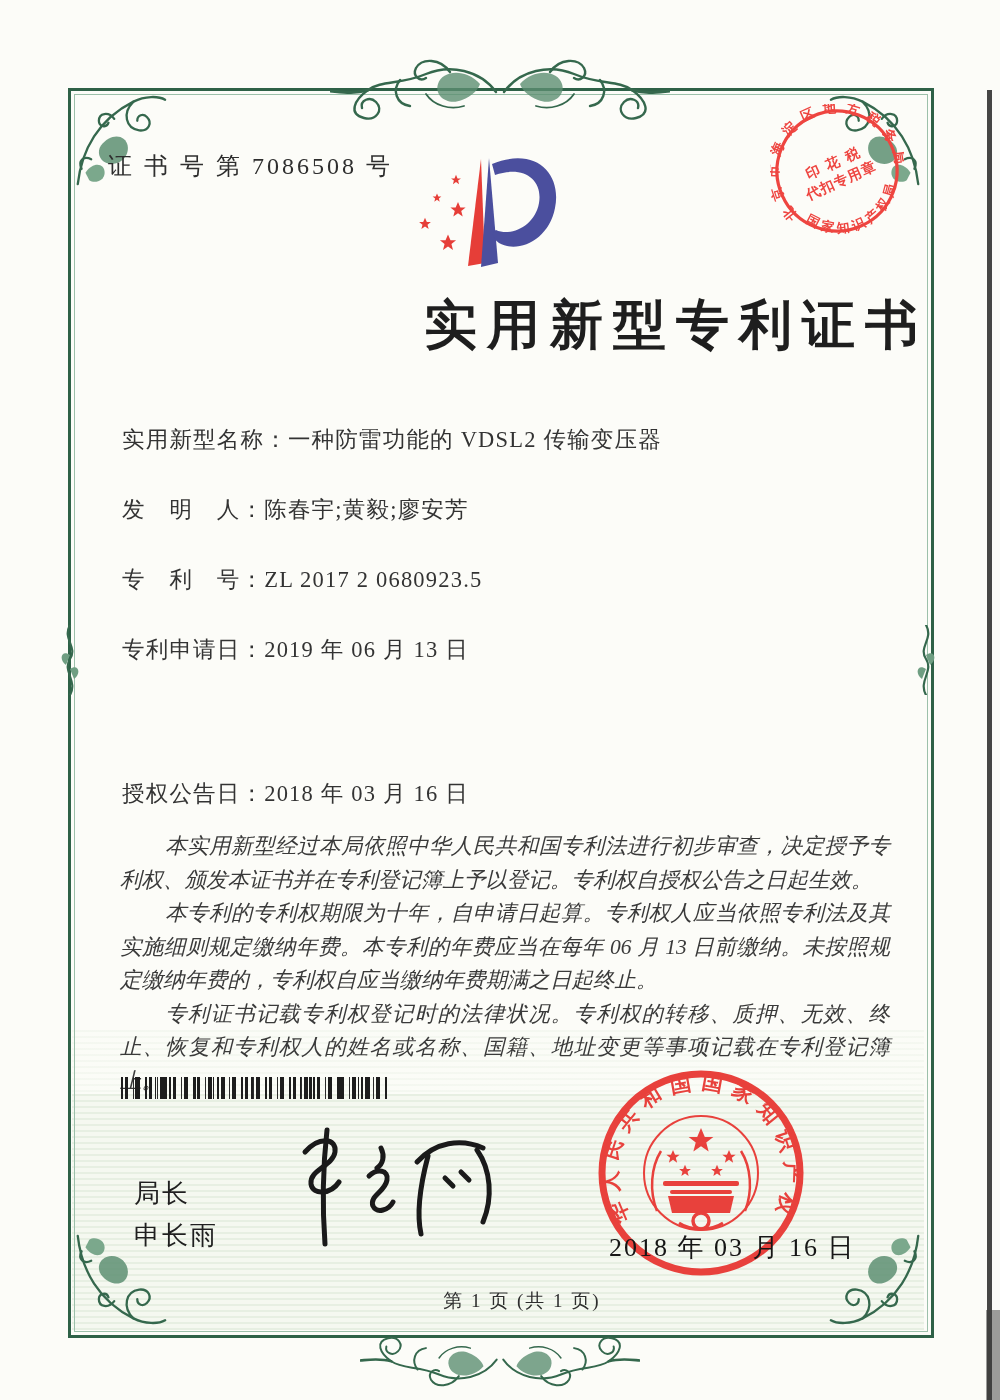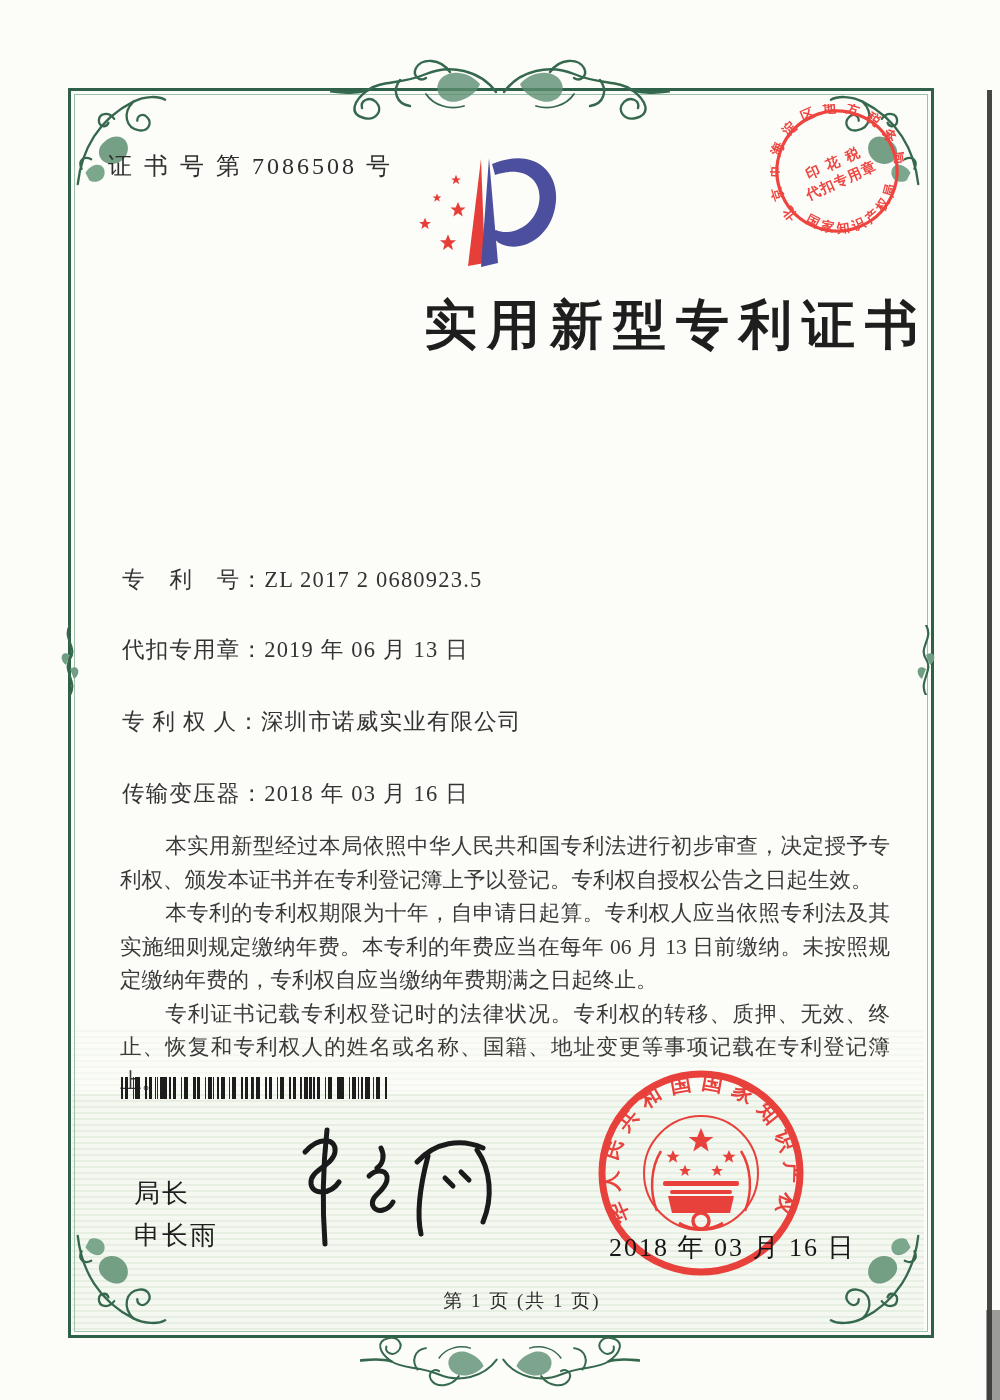--- a/index.html
+++ b/index.html
@@ -18,21 +18,21 @@
       background:repeating-linear-gradient(180deg,#e7efe2 0 2px,#f5f8f0 2px 6px);}
   .green-band-soft{position:absolute;left:72px;top:1030px;width:852px;height:64px;
       background:repeating-linear-gradient(180deg,#eef4ea 0 2px,#fafcf6 2px 6px);opacity:.55;}
 
   .abs{position:absolute;}
   .cert-no{left:108px;top:150px;font-size:24px;letter-spacing:3px;color:#2e2e2e;}
   .title{left:68px;top:290px;width:860px;text-align:right;font-size:53px;font-weight:bold;
          letter-spacing:10px;color:#1e1e1e;}
   .field{left:122px;width:790px;font-size:22.5px;letter-spacing:1.2px;color:#333;white-space:nowrap;}
   .paras{left:120px;top:830px;width:770px;font-size:21.5px;line-height:33.5px;
-         text-align:justify;color:#3a3a3a;}
+         text-align:justify;color:#3a3a3a;font-style:italic;}
   .paras p{margin:0;text-indent:2.1em;}
 
   .barcode{left:121px;top:1077px;width:266px;height:22px;
       background:
         repeating-linear-gradient(90deg,#1d1d1d 0 2px,transparent 2px 4px,#1d1d1d 4px 7px,transparent 7px 12px,#2c2c2c 12px 13px,transparent 13px 15px,#1d1d1d 15px 19px,transparent 19px 24px),
         repeating-linear-gradient(90deg,transparent 0 5px,#1d1d1d 5px 6px,transparent 6px 14px,#1d1d1d 14px 17px,transparent 17px 29px);}
 
   .sig-label{left:134px;font-family:"Liberation Sans","DejaVu Sans",sans-serif;
       font-size:26px;color:#1f1f1f;letter-spacing:2px;margin-top:24px;}
   .seal-date{left:609px;top:1230px;font-size:26px;letter-spacing:2px;color:#161616;z-index:7;}
@@ -135,31 +135,34 @@
       <text font-size="13" font-weight="bold" letter-spacing="4">
         <textPath href="#taxBottomArc" startOffset="50%" text-anchor="middle">国家知识产权局</textPath>
       </text>
       <text x="0" y="-4" text-anchor="middle" font-size="14" font-weight="bold" letter-spacing="2">印 花 税</text>
       <text x="0" y="15" text-anchor="middle" font-size="14" font-weight="bold" letter-spacing="1">代扣专用章</text>
     </g>
   </svg>
 
   <div class="abs title">实用新型专利证书</div>
 
+  <div class="abs field" style="top:424px">
+    <span>实用新型名称：</span><span>一种防雷功能的 VDSL2 传输变压器</span>
+  </div>
+  <div class="abs field" style="top:494px">
+    <span>发　明　人：</span><span>陈春宇;黄毅;廖安芳</span>
+  </div>
   <div class="abs field" style="top:564px">
     <span>专　利　号：</span><span>ZL 2017 2 0680923.5</span>
   </div>
   <div class="abs field" style="top:634px">
-    <span>代扣专用章：</span><span>2019 年 06 月 13 日</span>
-  </div>
-  <div class="abs field" style="top:706px">
-    <span>专 利 权 人：</span><span>深圳市诺威实业有限公司</span>
+    <span>专利申请日：</span><span>2019 年 06 月 13 日</span>
   </div>
   <div class="abs field" style="top:778px">
-    <span>传输变压器：</span><span>2018 年 03 月 16 日</span>
+    <span>授权公告日：</span><span>2018 年 03 月 16 日</span>
   </div>
 
   <div class="abs paras">
     <p>本实用新型经过本局依照中华人民共和国专利法进行初步审查，决定授予专利权、颁发本证书并在专利登记簿上予以登记。专利权自授权公告之日起生效。</p>
     <p>本专利的专利权期限为十年，自申请日起算。专利权人应当依照专利法及其实施细则规定缴纳年费。本专利的年费应当在每年 06 月 13 日前缴纳。未按照规定缴纳年费的，专利权自应当缴纳年费期满之日起终止。</p>
     <p>专利证书记载专利权登记时的法律状况。专利权的转移、质押、无效、终止、恢复和专利权人的姓名或名称、国籍、地址变更等事项记载在专利登记簿上。</p>
   </div>
 
   <div class="abs barcode"></div>
 

